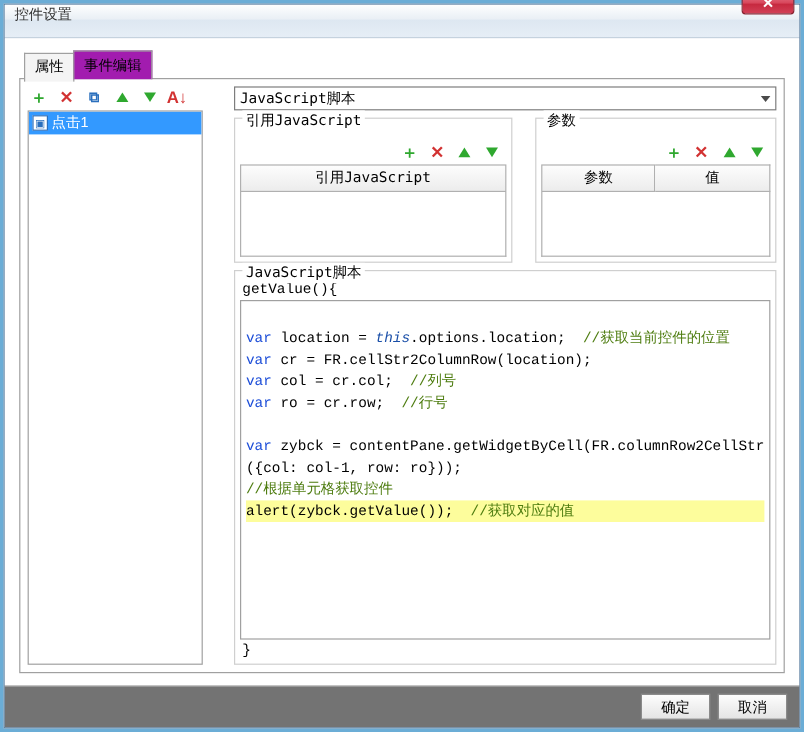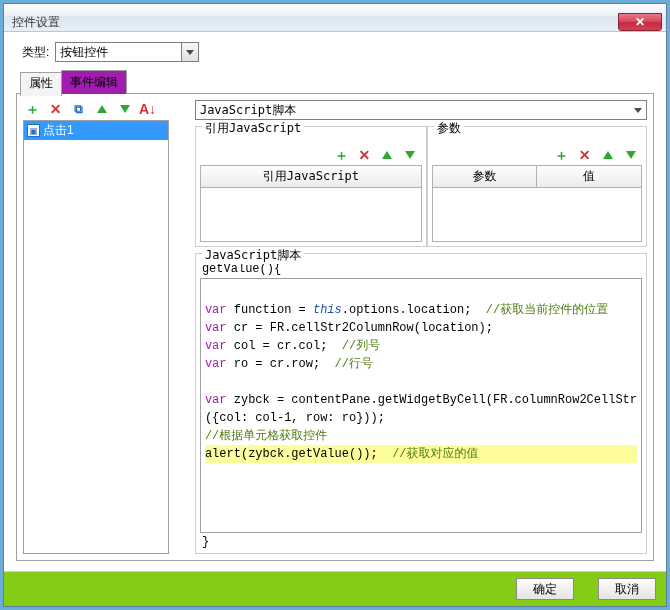--- a/index.html
+++ b/index.html
@@ -19,21 +19,21 @@
     background: #fff;
     border: 1px solid #5a7fa0;
     display: flex;
     flex-direction: column;
   }
   .titlebar {
     background: linear-gradient(#fdfefe, #e9eff5 45%, #dde7f1 46%, #e6eef6);
     border-bottom: 1px solid #b8c7d6;
     height: 28px;
     display: flex;
-    align-items: flex-end;
+    align-items: flex-start;
     padding: 0 4px 0 8px;
     color: #333;
   }
   .titlebar .title { flex: 1; }
   .close-btn {
     width: 44px;
     height: 18px;
     background: linear-gradient(#e6798a, #d7455a 48%, #c6283e 52%, #d24056);
     border: 1px solid #8b2432;
     border-radius: 0 0 3px 3px;
@@ -173,21 +173,21 @@
     height: 20px;
     border: 1px solid #7d7d7d;
     display: flex;
     align-items: center;
     padding: 0 4px;
     font-family: "SimSun", monospace;
     justify-content: space-between;
   }
   .two-col {
     display: flex;
-    gap: 0;
+    gap: 19px;
   }
   .fieldset {
     border: 1px solid #cfcfcf;
     position: relative;
     padding: 20px 4px 4px 4px;
   }
   .fieldset .legend {
     position: absolute;
     top: -7px;
     left: 6px;
@@ -249,36 +249,36 @@
     flex: 1;
     border: 1px solid #a0a0a0;
     background: #fff;
     font-family: Consolas, "Courier New", monospace;
     font-size: 12px;
     padding: 4px 4px;
     line-height: 1.5;
     white-space: pre;
     overflow: hidden;
   }
-  .kw { color: #a21caf; }
+  .kw { color: #1d4ed8; }
   .this { color: #1a4fa8; font-style: italic; }
   .cmt { color: #4d7c0f; }
   .hl { background: #fdfd9c; display: inline-block; width: 100%; font-family: Liberation Mono, monospace; }
   .func-foot {
     font-family: Consolas, "Courier New", monospace;
     font-size: 12px;
     padding: 2px 2px 0 2px;
   }
   .footer {
     border-top: 1px solid #d0d0d0;
     padding: 6px 10px;
     display: flex;
     justify-content: flex-end;
-    gap: 24px;
-    background: #84cc16;
+    gap: 6px;
+    background: #737373;
   }
   .btn {
     min-width: 58px;
     height: 22px;
     border: 1px solid #8a8a8a;
     background: linear-gradient(#fdfdfd, #e4e4e4);
     display: flex;
     align-items: center;
     justify-content: center;
     padding: 0 8px;
@@ -303,29 +303,20 @@
 <div class="window">
   <div class="titlebar">
     <span class="title">控件设置</span>
     <div class="close-btn">
       <span>✕</span>
     </div>
   </div>
 
   <div class="content">
 
-    <div class="type-row">
-      <label>类型:</label>
-      <div class="combo">
-        <input type="text" value="按钮控件" style="">
-        <div class="arrow">
-          <div class="tri-down"></div>
-        </div>
-      </div>
-    </div>
 
     <div class="tabs">
       <div class="tab inactive">
         <span>属性</span>
       </div>
       <div class="tab active">
         <span>事件编辑</span>
       </div>
     </div>
 
@@ -397,21 +388,21 @@
             </div>
             <div class="grid-body"></div>
           </div>
 
         </div>
 
         <div class="script-fieldset">
           <div class="legend">JavaScript脚本</div>
           <div class="func-head">getValue(){</div>
           <div class="code-area">
-<span class="kw">var</span><span> function = </span><span class="this">this</span><span>.options.location;  </span><span class="cmt">//获取当前控件的位置</span>
+<span class="kw">var</span><span> location = </span><span class="this">this</span><span>.options.location;  </span><span class="cmt">//获取当前控件的位置</span>
 <span class="kw">var</span><span> cr = FR.cellStr2ColumnRow(location);</span>
 <span class="kw">var</span><span> col = cr.col;  </span><span class="cmt">//列号</span>
 <span class="kw">var</span><span> ro = cr.row;  </span><span class="cmt">//行号</span>
 
 <span class="kw">var</span><span> zybck = contentPane.getWidgetByCell(FR.columnRow2CellStr</span>
 <span>({col: col-1, row: ro}));</span>
 <span class="cmt">//根据单元格获取控件</span>
 <span class="hl"><span>alert(zybck.getValue());  </span><span class="cmt">//获取对应的值</span></span></div>
           <div class="func-foot">}</div>
         </div>

